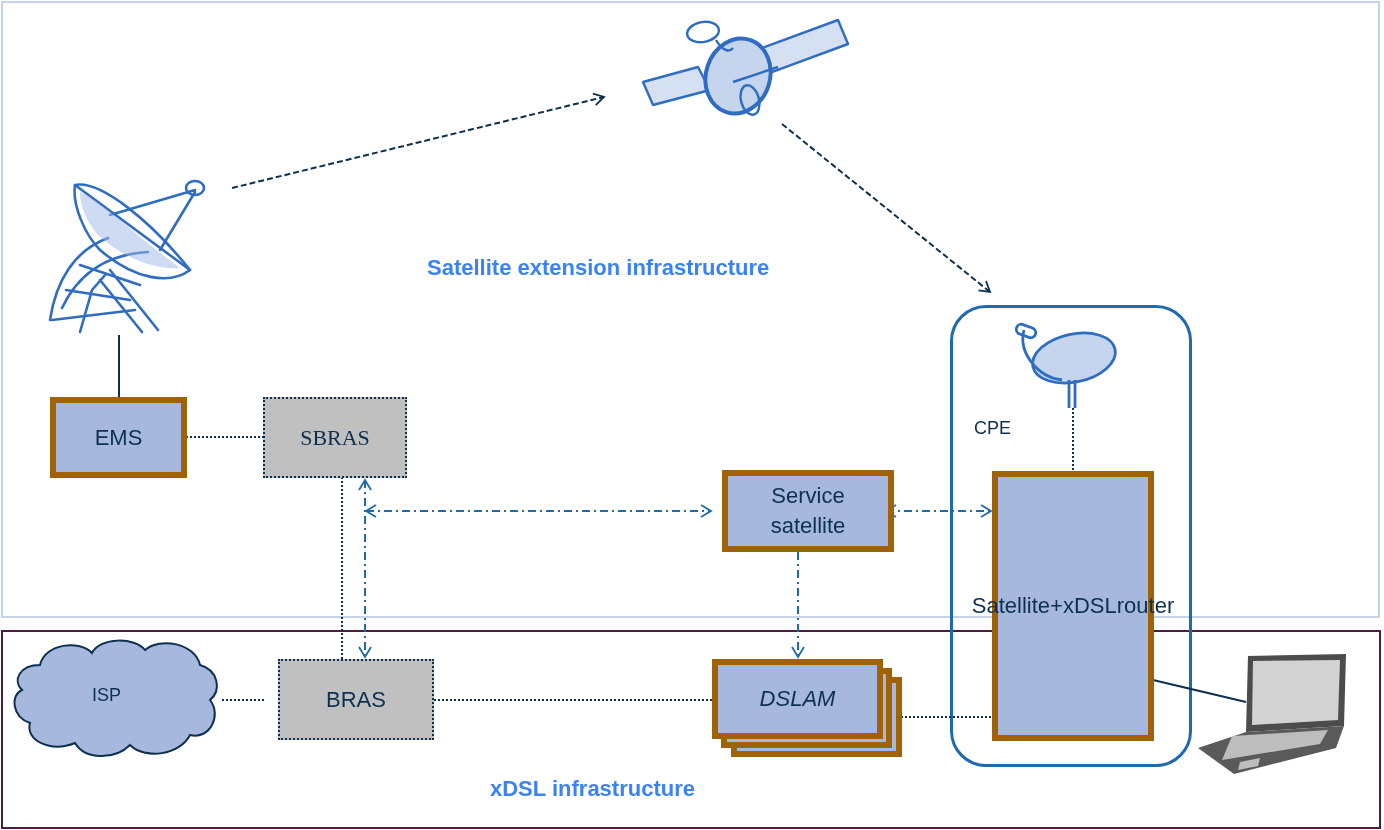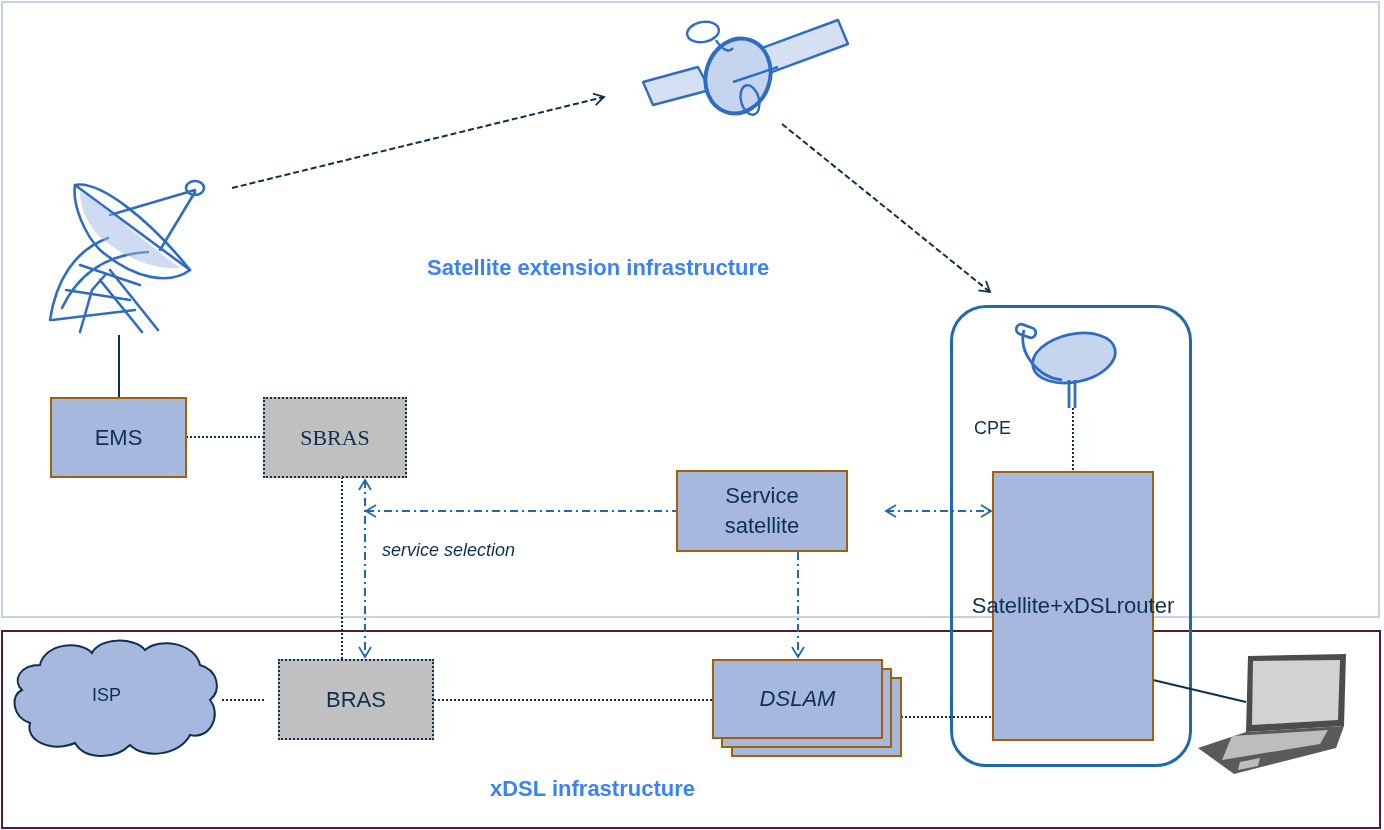--- a/index.html
+++ b/index.html
@@ -3,21 +3,21 @@
 <meta charset="utf-8">
 <style>
   html, body { margin:0; padding:0; background:#ffffff; }
   body { width:1384px; height:830px; position:relative; overflow:hidden;
          font-family:"Liberation Sans", sans-serif; color:#0d3050; }
   .abs { position:absolute; }
   .region-sat { left:1px; top:1px; width:1379px; height:617px; border:2px solid #c5d2ea; box-sizing:border-box; }
   .region-xdsl { left:1px; top:630px; width:1380px; height:199px; border:2px solid #4e1c3e; box-sizing:border-box; }
   .box { position:absolute; box-sizing:border-box; display:flex; align-items:center; justify-content:center;
          text-align:center; font-size:22px; color:#0d3050; line-height:30px; }
-  .blue { background:#a6b8de; border:2px solid #a16207; }
+  .blue { background:#a6b8de; border:6px solid #a16207; }
   .grey { background:#c0c0c0; border:2px dotted #0d3050; }
   .region-title { position:absolute; font-weight:bold; font-size:22px; color:#3b82f6; white-space:nowrap; }
   .cpe-frame { left:950px; top:305px; width:242px; height:462px; border:3px solid #1f6aad; border-radius:36px; box-sizing:border-box; }
   .label { position:absolute; font-size:18px; color:#0d3050; white-space:nowrap; }
   .italic { font-style:italic; line-height:28px; }
   svg.lines { position:absolute; left:0; top:0; }
 </style>
 </head>
 <body>
 
@@ -126,33 +126,32 @@
 </div>
 
 <div class="box grey" style="left:263px; top:397px; width:144px; height:81px;font-family:Liberation Serif, serif;">
   <span>SBRAS</span>
 </div>
 
 <div class="box grey" style="left:278px; top:659px; width:156px; height:81px;">
   <span>BRAS</span>
 </div>
 
-<div class="box blue" style="left:676px; top:470px; width:172px; height:82px; flex-direction:column;text-align:right;">
+<div class="box blue" style="left:722px; top:470px; width:172px; height:82px; flex-direction:column;text-align:right;">
   <span>Service</span>
   <span>satellite</span>
 </div>
 
 <div class="box blue" style="left:731px; top:677px; width:171px; height:80px;"></div>
 <div class="box blue" style="left:721px; top:668px; width:171px; height:80px;"></div>
 <div class="box blue" style="left:712px; top:659px; width:171px; height:80px;font-style:italic;">
   <span>DSLAM</span>
 </div>
 
 <div class="box blue" style="left:992px; top:471px; width:162px; height:270px; flex-direction:row;">
   <span>Satellite</span>
   <span>+</span>
   <span>xDSL</span>
   <span>router</span>
 </div>
 
 <div class="label italic" style="left:382px; top:536px;">
-  <div>service selection</div>
 </div>
 
 </body></html>

